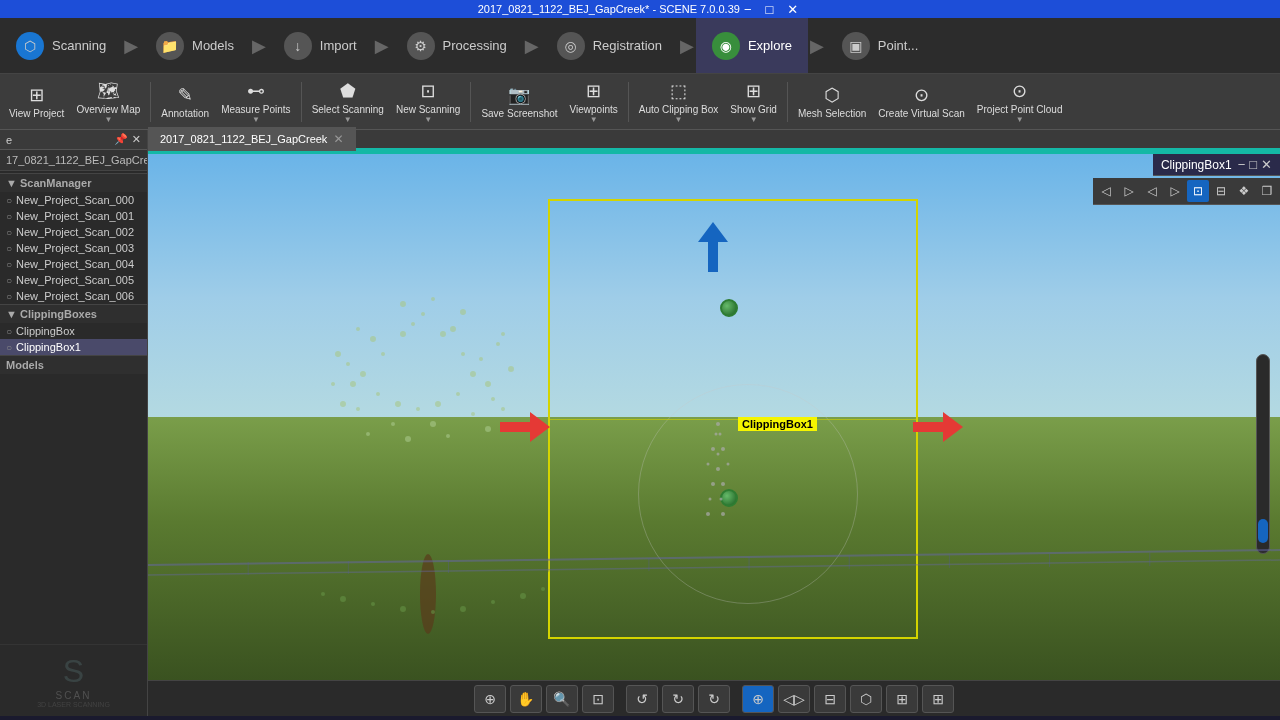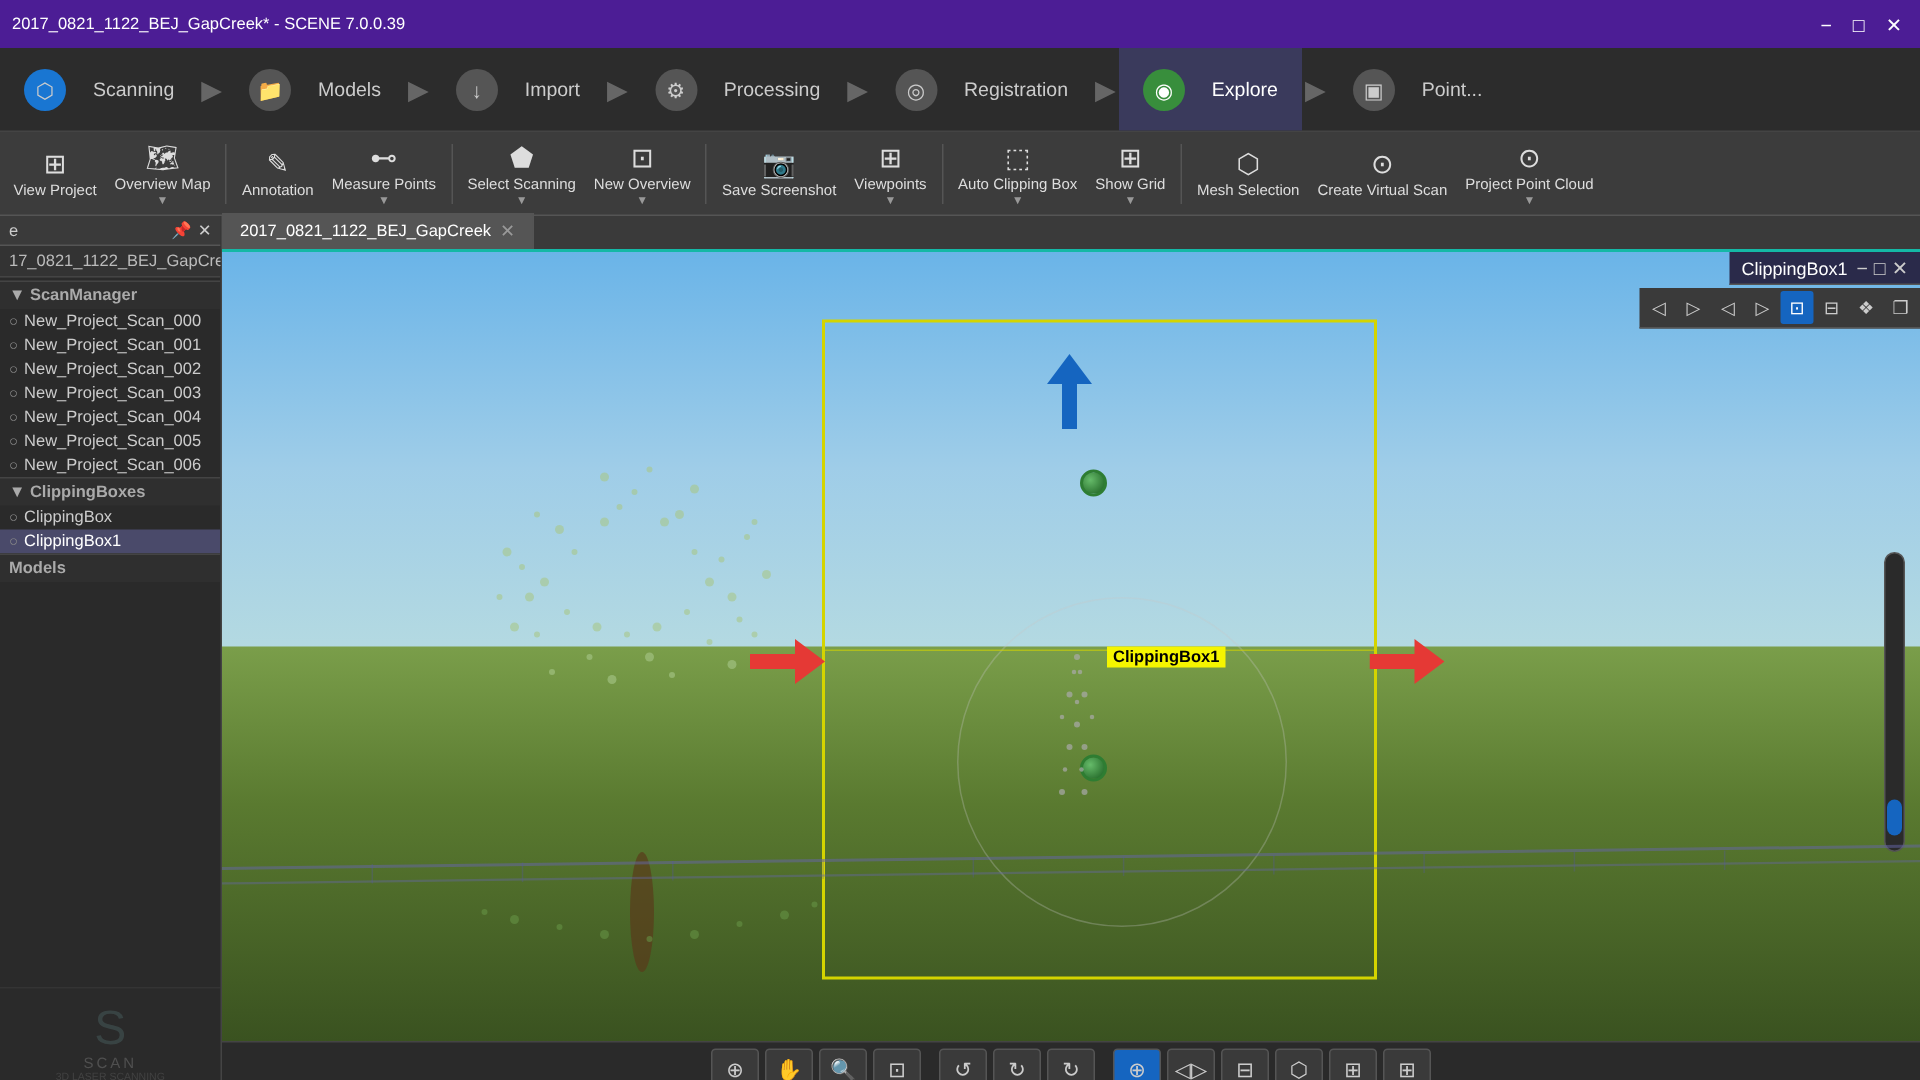--- a/index.html
+++ b/index.html
@@ -1,24 +1,24 @@
 <!DOCTYPE html>
 <html><head>
   <meta charset="utf-8">
   <style>
     * { margin: 0; padding: 0; box-sizing: border-box; }
     body { width: 1280px; height: 720px; overflow: hidden; font-family: 'Segoe UI', Arial, sans-serif; font-size: 12px; background: #1a1a2e; }
 
     
     #title-bar {
-      height: 32px;
-      background: #4c1d95;
-      display: flex;
-      align-items: center;
-      justify-content: space-between;
+      height: 18px;
+      background: #1d4ed8;
+      display: flex;
+      align-items: center;
+      justify-content: center;
       padding: 0 8px;
       color: white;
       font-size: 11px;
     }
     #title-bar-controls { display: flex; gap: 6px; }
     #title-bar-controls span { cursor: pointer; padding: 0 4px; font-size: 13px; }
 
     
     #workflow-bar {
       height: 56px;
@@ -52,21 +52,21 @@
       margin-right: 8px;
       font-size: 14px;
     }
     .workflow-step.scanning .step-icon { background: #1976d2; }
     .workflow-step.explore .step-icon { background: #388e3c; }
     .workflow-step-arrow {
       color: #666;
       font-size: 18px;
       margin: 0 2px;
     }
-    .workflow-step-label { font-weight: 500; margin-left: 10px; }
+    .workflow-step-label { font-weight: 500; }
 
     
     #toolbar {
       height: 56px;
       background: #3c3c3c;
       display: flex;
       align-items: center;
       padding: 0 4px;
       border-bottom: 1px solid #555;
       gap: 2px;
@@ -146,22 +146,22 @@
       font-size: 20px;
       border-top: 1px solid #444;
     }
 
     
     #content-area { flex: 1; display: flex; flex-direction: column; }
     #tab-bar {
       height: 24px;
       background: #3a3a3a;
       display: flex;
-      align-items: flex-end;
-      border-bottom: 2px solid #14b8a6;
+      align-items: center;
+      border-bottom: 6px solid #14b8a6;
     }
     .tab {
       padding: 0 12px;
       height: 24px;
       display: flex;
       align-items: center;
       background: #4a4a4a;
       color: #ccc;
       font-size: 11px;
       cursor: pointer;
@@ -436,21 +436,21 @@
     <span class="dropdown-arrow">▼</span>
   </div>
   <div class="toolbar-sep"></div>
   <div class="toolbar-btn">
     <span class="btn-icon">⬟</span>
     <span>Select Scanning</span>
     <span class="dropdown-arrow">▼</span>
   </div>
   <div class="toolbar-btn">
     <span class="btn-icon">⊡</span>
-    <span>New Overview</span>
+    <span>New Scanning</span>
     <span class="dropdown-arrow">▼</span>
   </div>
   <div class="toolbar-sep"></div>
   <div class="toolbar-btn">
     <span class="btn-icon">📷</span>
     <span>Save Screenshot</span>
   </div>
   <div class="toolbar-btn">
     <span class="btn-icon">⊞</span>
     <span>Viewpoints</span>

